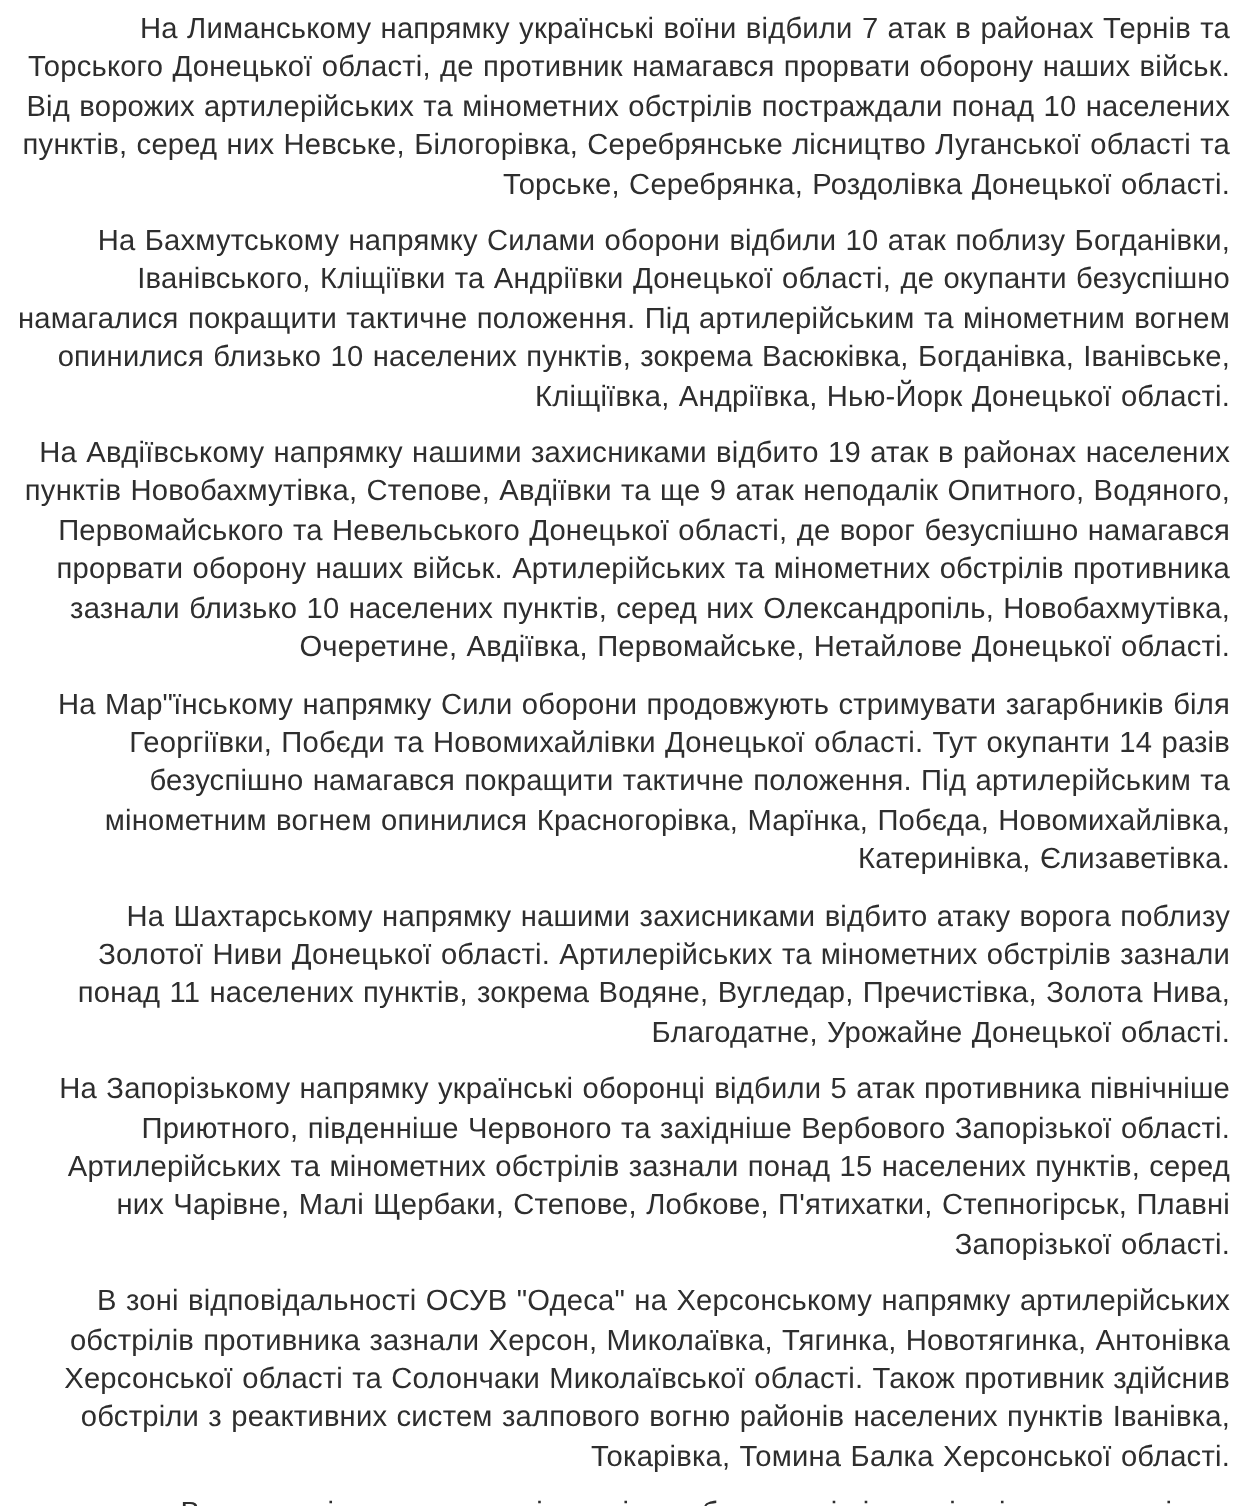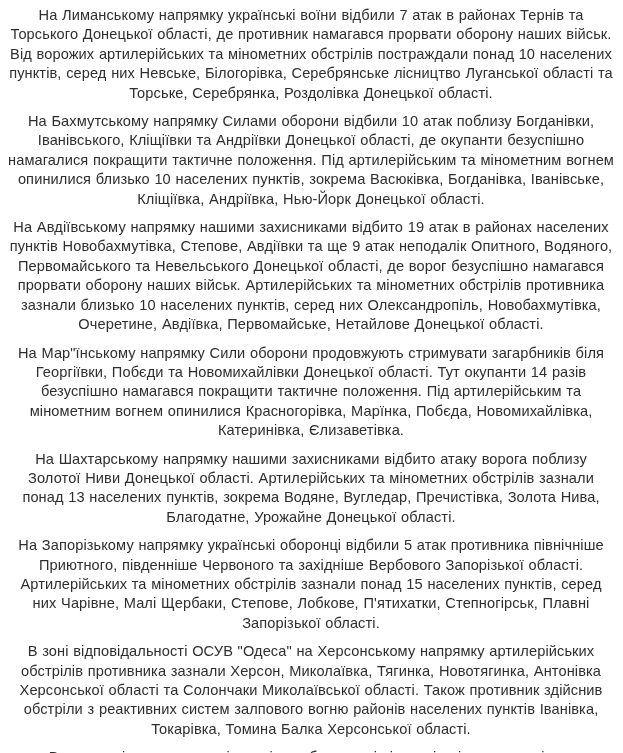--- a/index.html
+++ b/index.html
@@ -19,32 +19,32 @@
     padding: 6px 8px 4px 7px;
     color: #2e2e2e;
     font-size: 14.6px;
     line-height: 19.4px;
     letter-spacing: 0.1px;
     -webkit-font-smoothing: antialiased;
   }
   main.report p {
     margin: 0 0 9px 0;
     padding: 0;
-    text-align: center;
+    text-align: right;
     word-spacing: 0.5px;
   }
   main.report p:last-child {
     margin-bottom: 0;
   }
 </style>
 </head>
 <body>
 
 <main class="report">
   <p>На Лиманському напрямку українські воїни відбили 7 атак в районах Тернів та Торського Донецької області, де противник намагався прорвати оборону наших військ. Від ворожих артилерійських та мінометних обстрілів постраждали понад 10 населених пунктів, серед них Невське, Білогорівка, Серебрянське лісництво Луганської області та Торське, Серебрянка, Роздолівка Донецької області.</p>
   <p>На Бахмутському напрямку Силами оборони відбили 10 атак поблизу Богданівки, Іванівського, Кліщіївки та Андріївки Донецької області, де окупанти безуспішно намагалися покращити тактичне положення. Під артилерійським та мінометним вогнем опинилися близько 10 населених пунктів, зокрема Васюківка, Богданівка, Іванівське, Кліщіївка, Андріївка, Нью-Йорк Донецької області.</p>
   <p>На Авдіївському напрямку нашими захисниками відбито 19 атак в районах населених пунктів Новобахмутівка, Степове, Авдіївки та ще 9 атак неподалік Опитного, Водяного, Первомайського та Невельського Донецької області, де ворог безуспішно намагався прорвати оборону наших військ. Артилерійських та мінометних обстрілів противника зазнали близько 10 населених пунктів, серед них Олександропіль, Новобахмутівка, Очеретине, Авдіївка, Первомайське, Нетайлове Донецької області.</p>
   <p>На Мар"їнському напрямку Сили оборони продовжують стримувати загарбників біля Георгіївки, Побєди та Новомихайлівки Донецької області. Тут окупанти 14 разів безуспішно намагався покращити тактичне положення. Під артилерійським та мінометним вогнем опинилися Красногорівка, Марїнка, Побєда, Новомихайлівка, Катеринівка, Єлизаветівка.</p>
-  <p>На Шахтарському напрямку нашими захисниками відбито атаку ворога поблизу Золотої Ниви Донецької області. Артилерійських та мінометних обстрілів зазнали понад 13 населених пунктів, зокрема Водяне, Вугледар, Пречистівка, Золота Нива, Благодатне, Урожайне Донецької області.</p>
+  <p>На Шахтарському напрямку нашими захисниками відбито атаку ворога поблизу Золотої Ниви Донецької області. Артилерійських та мінометних обстрілів зазнали понад 11 населених пунктів, зокрема Водяне, Вугледар, Пречистівка, Золота Нива, Благодатне, Урожайне Донецької області.</p>
   <p>На Запорізькому напрямку українські оборонці відбили 5 атак противника північніше Приютного, південніше Червоного та західніше Вербового Запорізької області. Артилерійських та мінометних обстрілів зазнали понад 15 населених пунктів, серед них Чарівне, Малі Щербаки, Степове, Лобкове, П'ятихатки, Степногірськ, Плавні Запорізької області.</p>
   <p>В зоні відповідальності ОСУВ "Одеса" на Херсонському напрямку артилерійських обстрілів противника зазнали Херсон, Миколаївка, Тягинка, Новотягинка, Антонівка Херсонської області та Солончаки Миколаївської області. Також противник здійснив обстріли з реактивних систем залпового вогню районів населених пунктів Іванівка, Токарівка, Томина Балка Херсонської області.</p>
   <p>Ворог не відмовляється від наміру вибити наші підрозділи із плацдармів на лівобережжі Дніпра. Так, протягом доби противник здійснив 4 безуспішних штурми позицій українських військ.</p>
 </main>
 
 </body></html>

